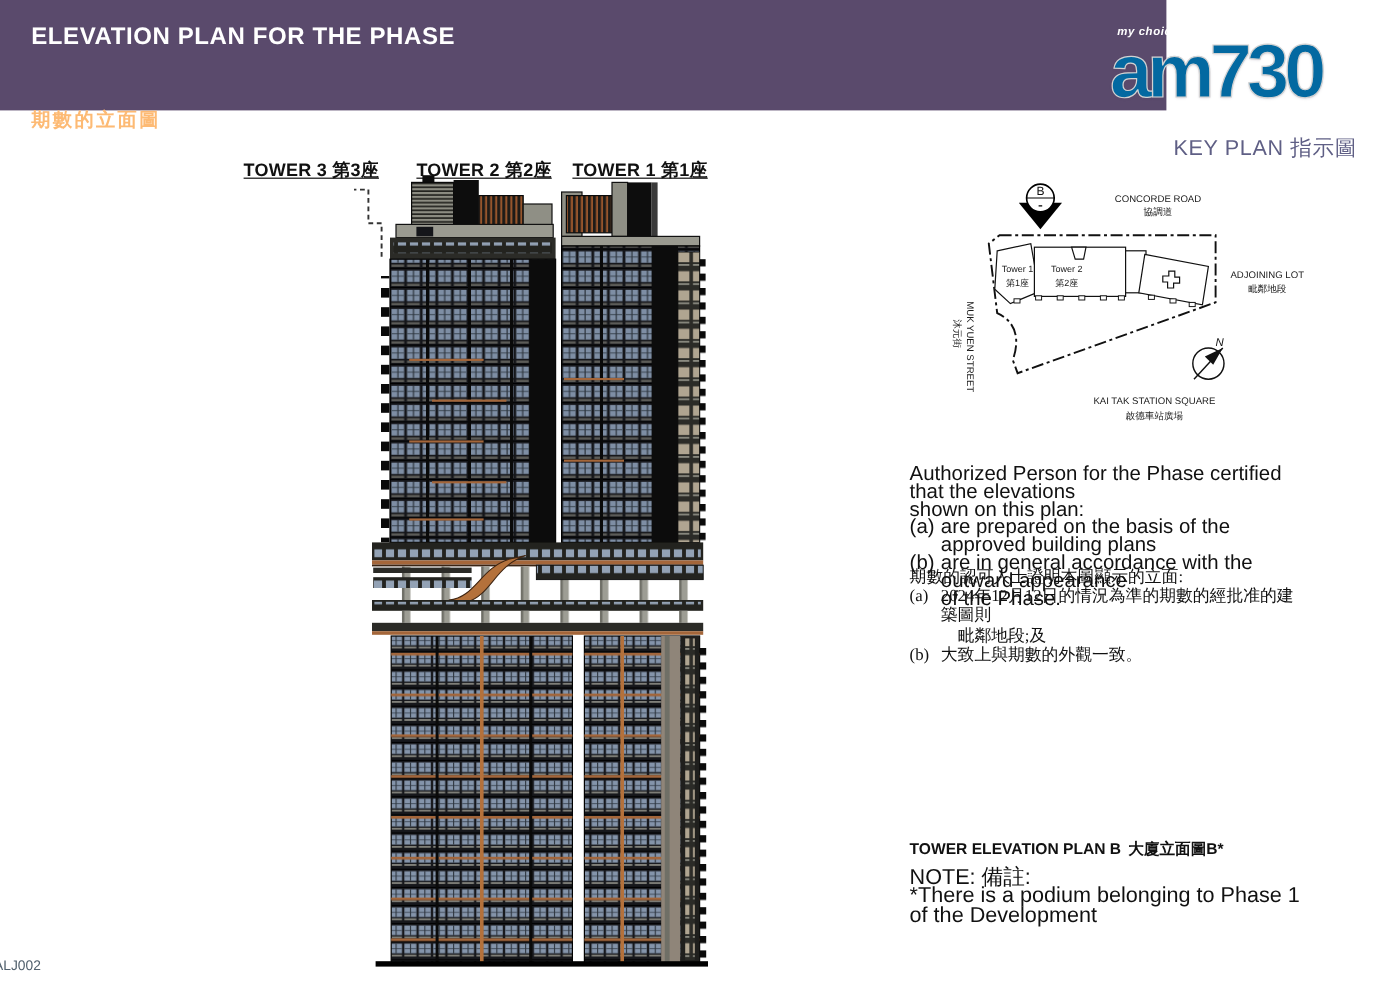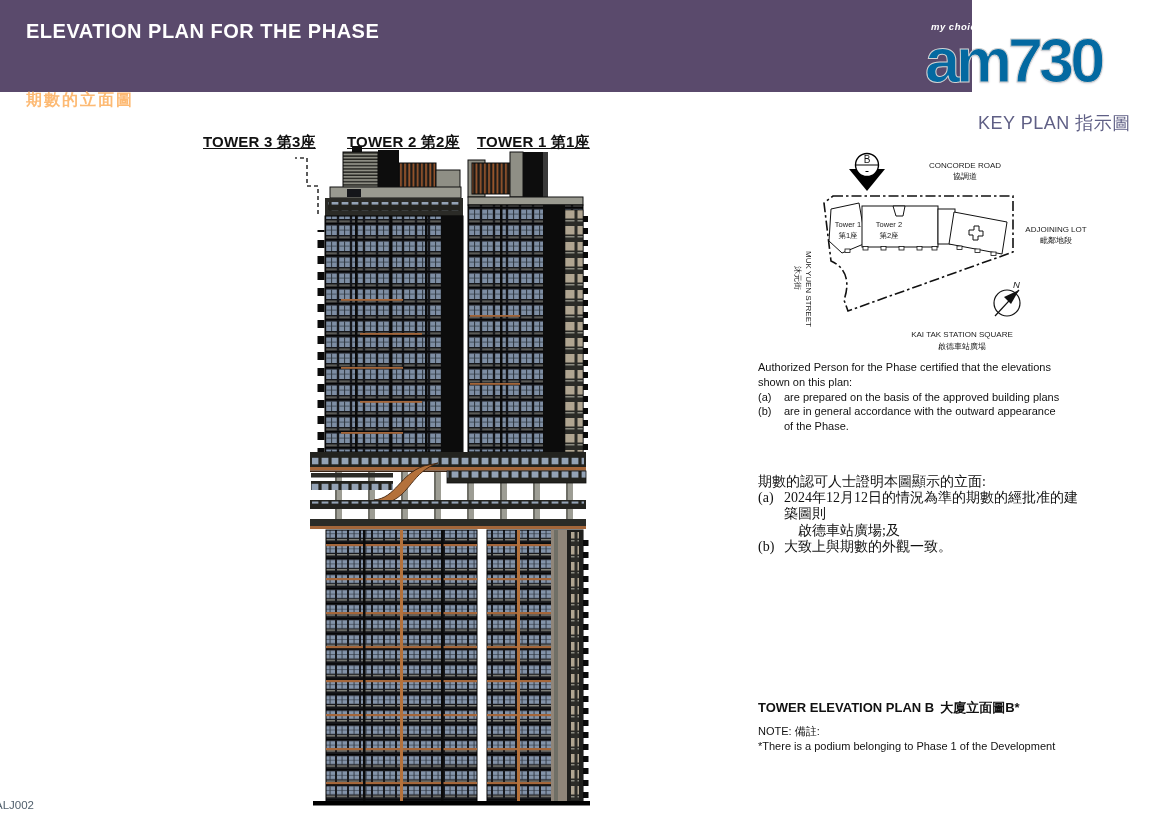--- a/index.html
+++ b/index.html
@@ -41,28 +41,28 @@
     letter-spacing:.2px; white-space:nowrap;text-decoration:underline;
   }
   .tlabel.t3{left:203px;} .tlabel.t2{left:347px;} .tlabel.t1{left:477px;}
   
   .elev-svg{ position:absolute; left:295px; top:144px; width:360px; height:676px; }
   .kplan-svg{ position:absolute; left:780px; top:148px; width:320px; height:215px; }
   .kp-text{ font-size:8px; fill:#1a1a1a; }
   .kp-text-sm{ font-size:7.5px; fill:#1a1a1a; }
   
   .block{ position:absolute; left:758px; width:330px; color:#111; }
-  .cert-en{ top:360px; font-size:11px; line-height:14.8px; }
+  .cert-en{ top:388px; font-size:17px; line-height:14.8px; }
   .cert-zh{ top:474px; font-size:14px; line-height:16.2px;font-family:Liberation Serif, serif; }
   .item{ display:flex; }
   .item .marker{ width:26px; flex:0 0 26px; }
   .item .body{ flex:1; }
   .plan-title{ top:699px; font-size:13px; font-weight:bold; white-space:nowrap; width:400px;}
   .plan-title .zh{ margin-left:6px; }
-  .note{ top:724px; font-size:11px; line-height:15.4px; width:340px;}
+  .note{ top:724px; font-size:18px; line-height:15.4px; width:340px;}
   .footer-code{
     position:absolute; left:-5px; top:799px; font-size:11.5px; color:#51606d;
   }
 </style>
 </head>
 <body>
 
 <div class="page">
 
   <div class="header">
@@ -286,21 +286,21 @@
       </span>
     </div>
   </div>
 
   <div class="block cert-zh">
     <div>期數的認可人士證明本圖顯示的立面:</div>
     <div class="item">
       <span class="marker">(a)</span>
       <span class="body">
         <div>2024年12月12日的情況為準的期數的經批准的建築圖則</div>
-        <div style="text-indent:14px;">啟德車站廣場;及</div>
+        <div style="text-indent:14px;">毗鄰地段;及</div>
       </span>
     </div>
     <div class="item">
       <span class="marker">(b)</span>
       <span class="body">
         <div>大致上與期數的外觀一致。</div>
       </span>
     </div>
   </div>
 

